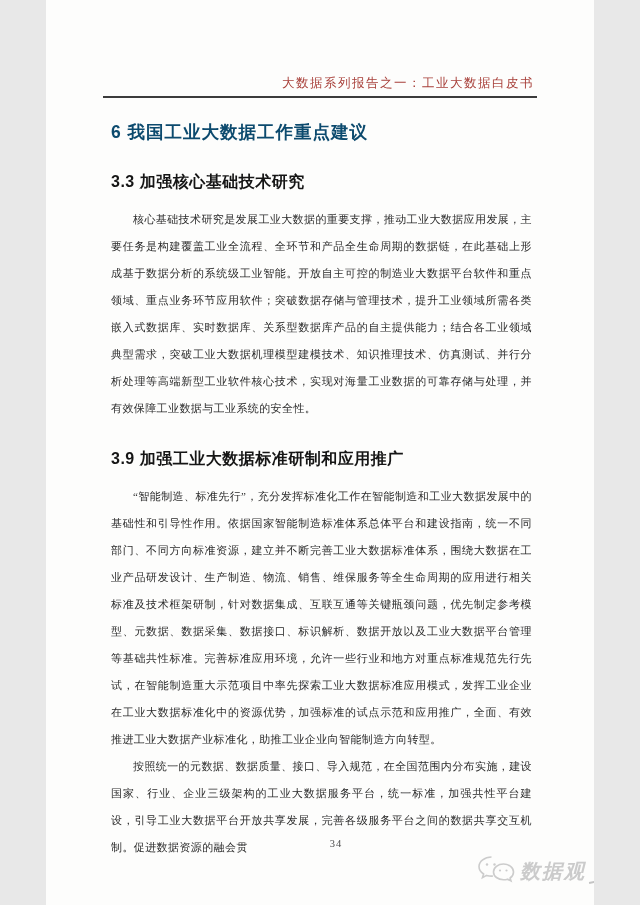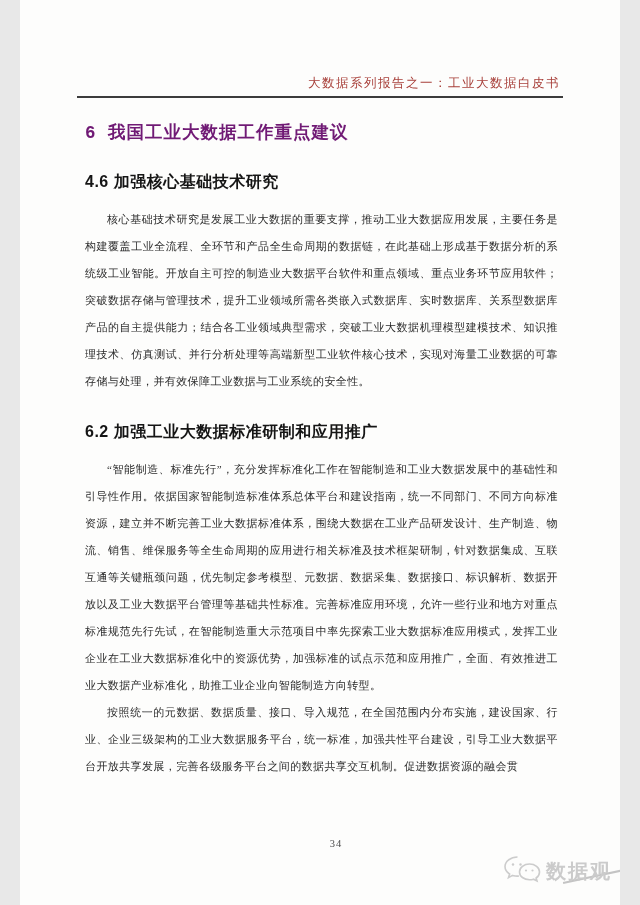--- a/index.html
+++ b/index.html
@@ -1,18 +1,18 @@
 <!DOCTYPE html>
 <html><head>
 <meta charset="utf-8">
 <style>
   html,body { margin:0; padding:0; background:#e8e8e8; }
   .page {
     position:relative;
-    width:600px; height:905px;
+    width:548px; height:905px;
     margin:0 auto;
     background:#fdfdfc;
     overflow:hidden;
     font-family:"Liberation Serif", serif;
     color:#262626;
     box-sizing:border-box;
   }
   .running-header {
     position:absolute;
     top:75px; right:60px;
@@ -25,24 +25,24 @@
     position:absolute;
     top:96px; left:57px; right:57px;
     height:2px;
     background:#3c3c3c;
   }
   .content {
     position:absolute;
     top:120px; left:65px; right:62px;
   }
   h1.chapter {
-    font-family:Liberation Mono, monospace;
+    font-family:Liberation Sans, sans-serif;
     font-size:17.5px;
     font-weight:bold;
-    color:#701a75;
+    color:#0c4a6e;
     letter-spacing:1px;
     margin:0 0 28px 0;
   }
   h2.section {
     font-family:"Liberation Sans", sans-serif;
     font-size:16px;
     font-weight:bold;
     color:#151515;
     letter-spacing:0.5px;
     margin:27px 0 13px 0;
@@ -64,20 +64,21 @@
     font-size:10.5px;
     color:#4a4a4a;
     letter-spacing:1px;
   }
   .watermark {
     position:absolute;
     right:8px; bottom:18px;
     display:flex;
     align-items:center;
     gap:5px;
+    font-style:italic;
   }
   .wm-text {
     font-family:"Liberation Sans", sans-serif;
     font-size:20px;
     font-weight:bold;
     color:#cbcbcb;
     letter-spacing:2px;
   }
   .corner-line {
     position:absolute;
@@ -93,26 +94,26 @@
 
 <div class="page">
 
   <span class="running-header">大数据系列报告之一：工业大数据白皮书</span>
   <div class="header-rule"></div>
 
   <div class="content">
     <h1 class="chapter">6 我国工业大数据工作重点建议</h1>
 
     <section>
-      <h2 class="section">4.6 加强核心基础技术研究</h2>
+      <h2 class="section">3.3 加强核心基础技术研究</h2>
       <p class="body-text">核心基础技术研究是发展工业大数据的重要支撑，推动工业大数据应用发展，主要任务是构建覆盖工业全流程、全环节和产品全生命周期的数据链，在此基础上形成基于数据分析的系统级工业智能。开放自主可控的制造业大数据平台软件和重点领域、重点业务环节应用软件；突破数据存储与管理技术，提升工业领域所需各类嵌入式数据库、实时数据库、关系型数据库产品的自主提供能力；结合各工业领域典型需求，突破工业大数据机理模型建模技术、知识推理技术、仿真测试、并行分析处理等高端新型工业软件核心技术，实现对海量工业数据的可靠存储与处理，并有效保障工业数据与工业系统的安全性。</p>
     </section>
 
     <section>
-      <h2 class="section">6.2 加强工业大数据标准研制和应用推广</h2>
+      <h2 class="section">3.9 加强工业大数据标准研制和应用推广</h2>
       <p class="body-text">“智能制造、标准先行”，充分发挥标准化工作在智能制造和工业大数据发展中的基础性和引导性作用。依据国家智能制造标准体系总体平台和建设指南，统一不同部门、不同方向标准资源，建立并不断完善工业大数据标准体系，围绕大数据在工业产品研发设计、生产制造、物流、销售、维保服务等全生命周期的应用进行相关标准及技术框架研制，针对数据集成、互联互通等关键瓶颈问题，优先制定参考模型、元数据、数据采集、数据接口、标识解析、数据开放以及工业大数据平台管理等基础共性标准。完善标准应用环境，允许一些行业和地方对重点标准规范先行先试，在智能制造重大示范项目中率先探索工业大数据标准应用模式，发挥工业企业在工业大数据标准化中的资源优势，加强标准的试点示范和应用推广，全面、有效推进工业大数据产业标准化，助推工业企业向智能制造方向转型。</p>
     </section>
 
     <section>
       <p class="body-text">按照统一的元数据、数据质量、接口、导入规范，在全国范围内分布实施，建设国家、行业、企业三级架构的工业大数据服务平台，统一标准，加强共性平台建设，引导工业大数据平台开放共享发展，完善各级服务平台之间的数据共享交互机制。促进数据资源的融会贯</p>
     </section>
   </div>
 
   <div class="page-number">34</div>
 

